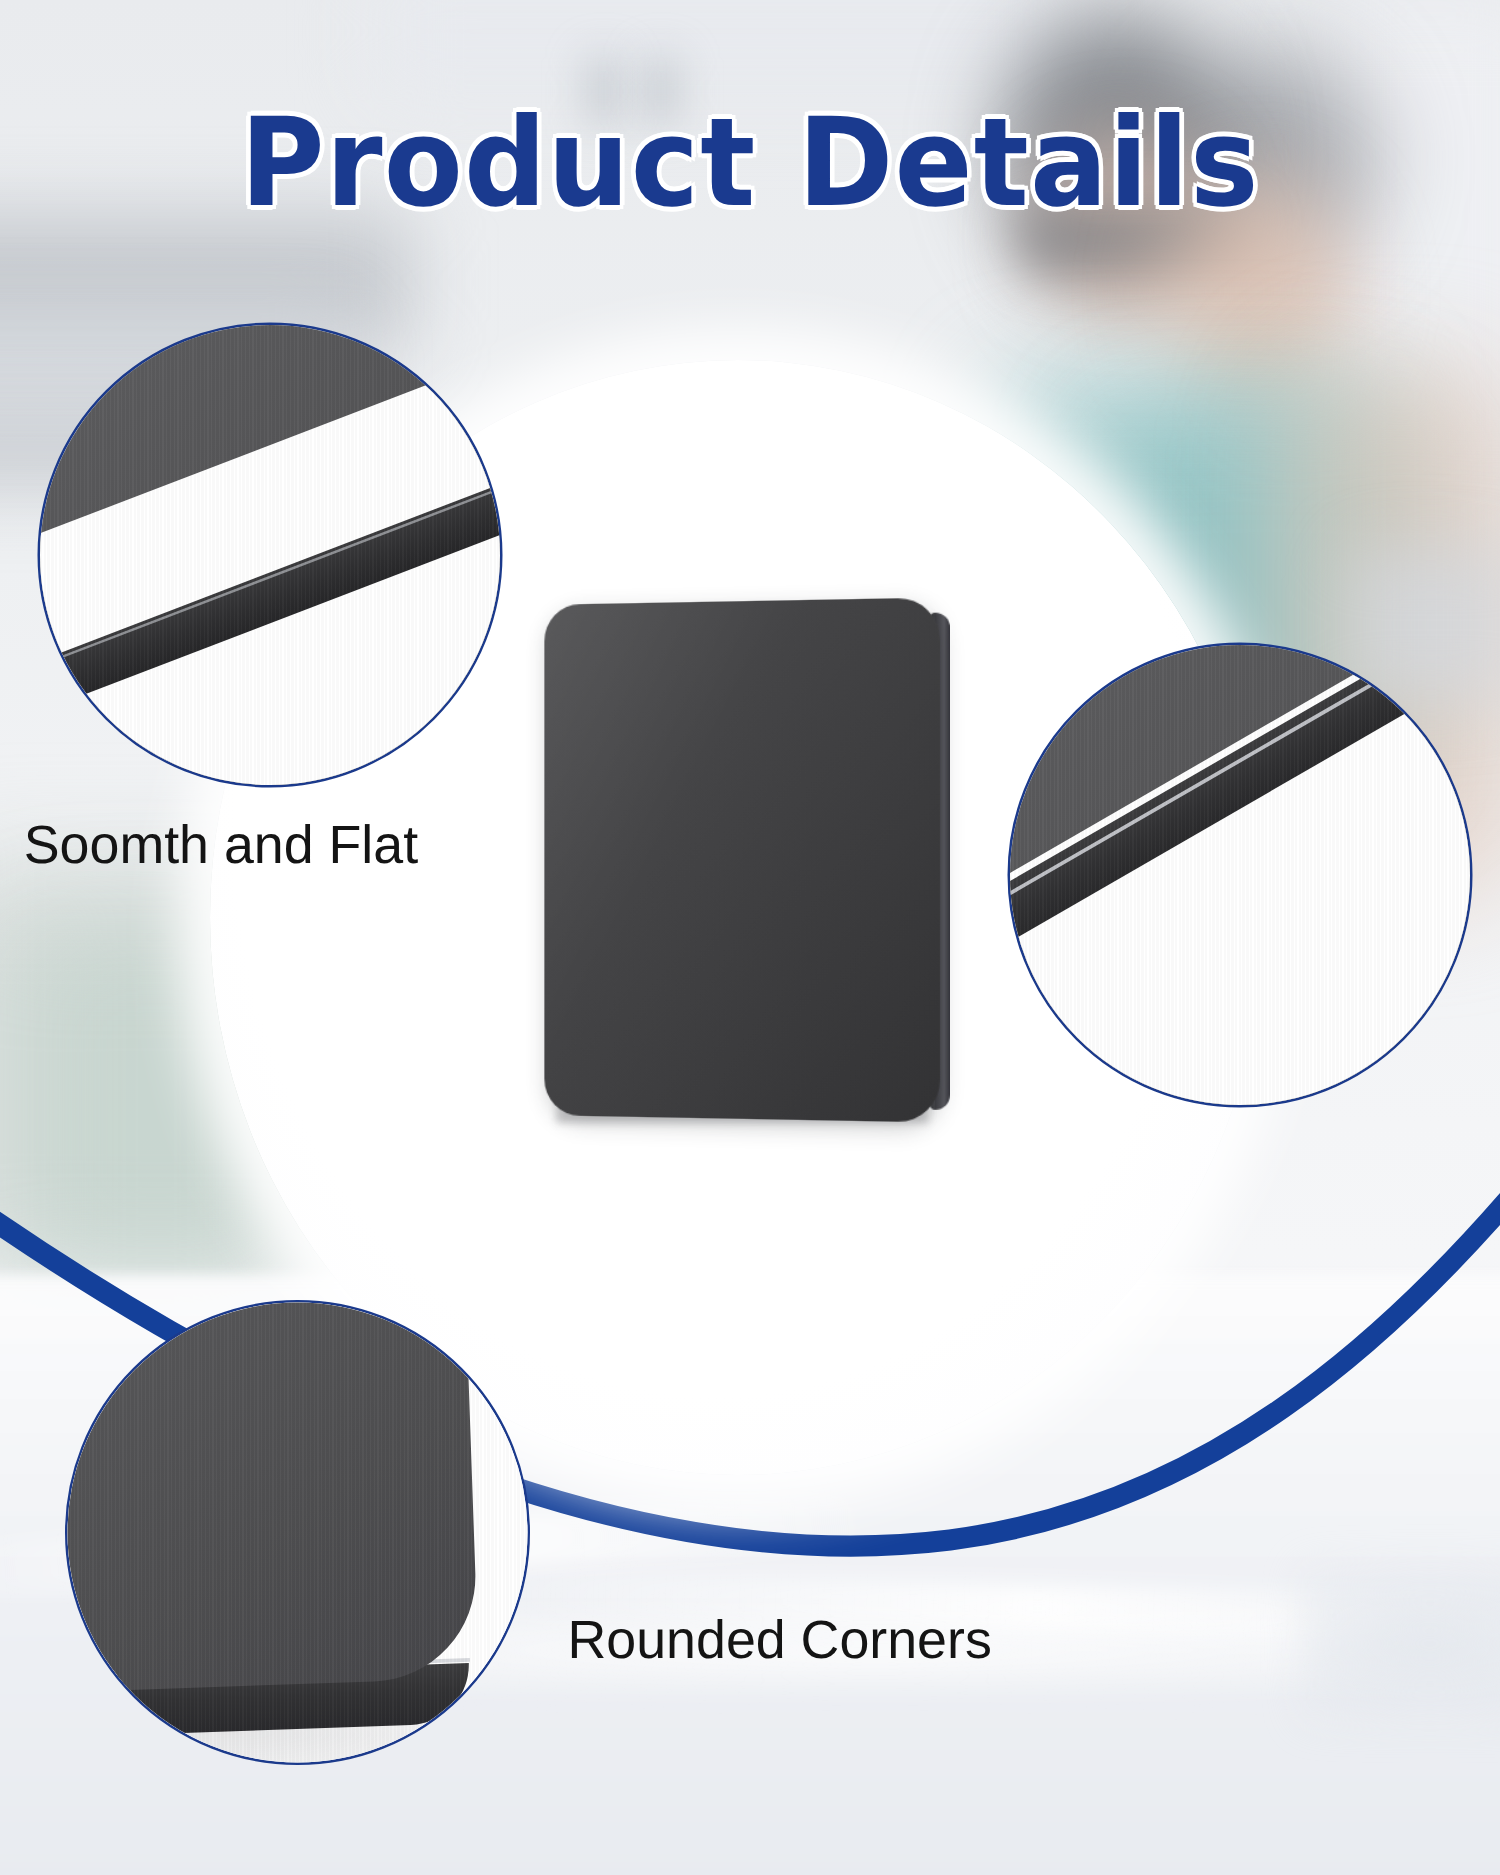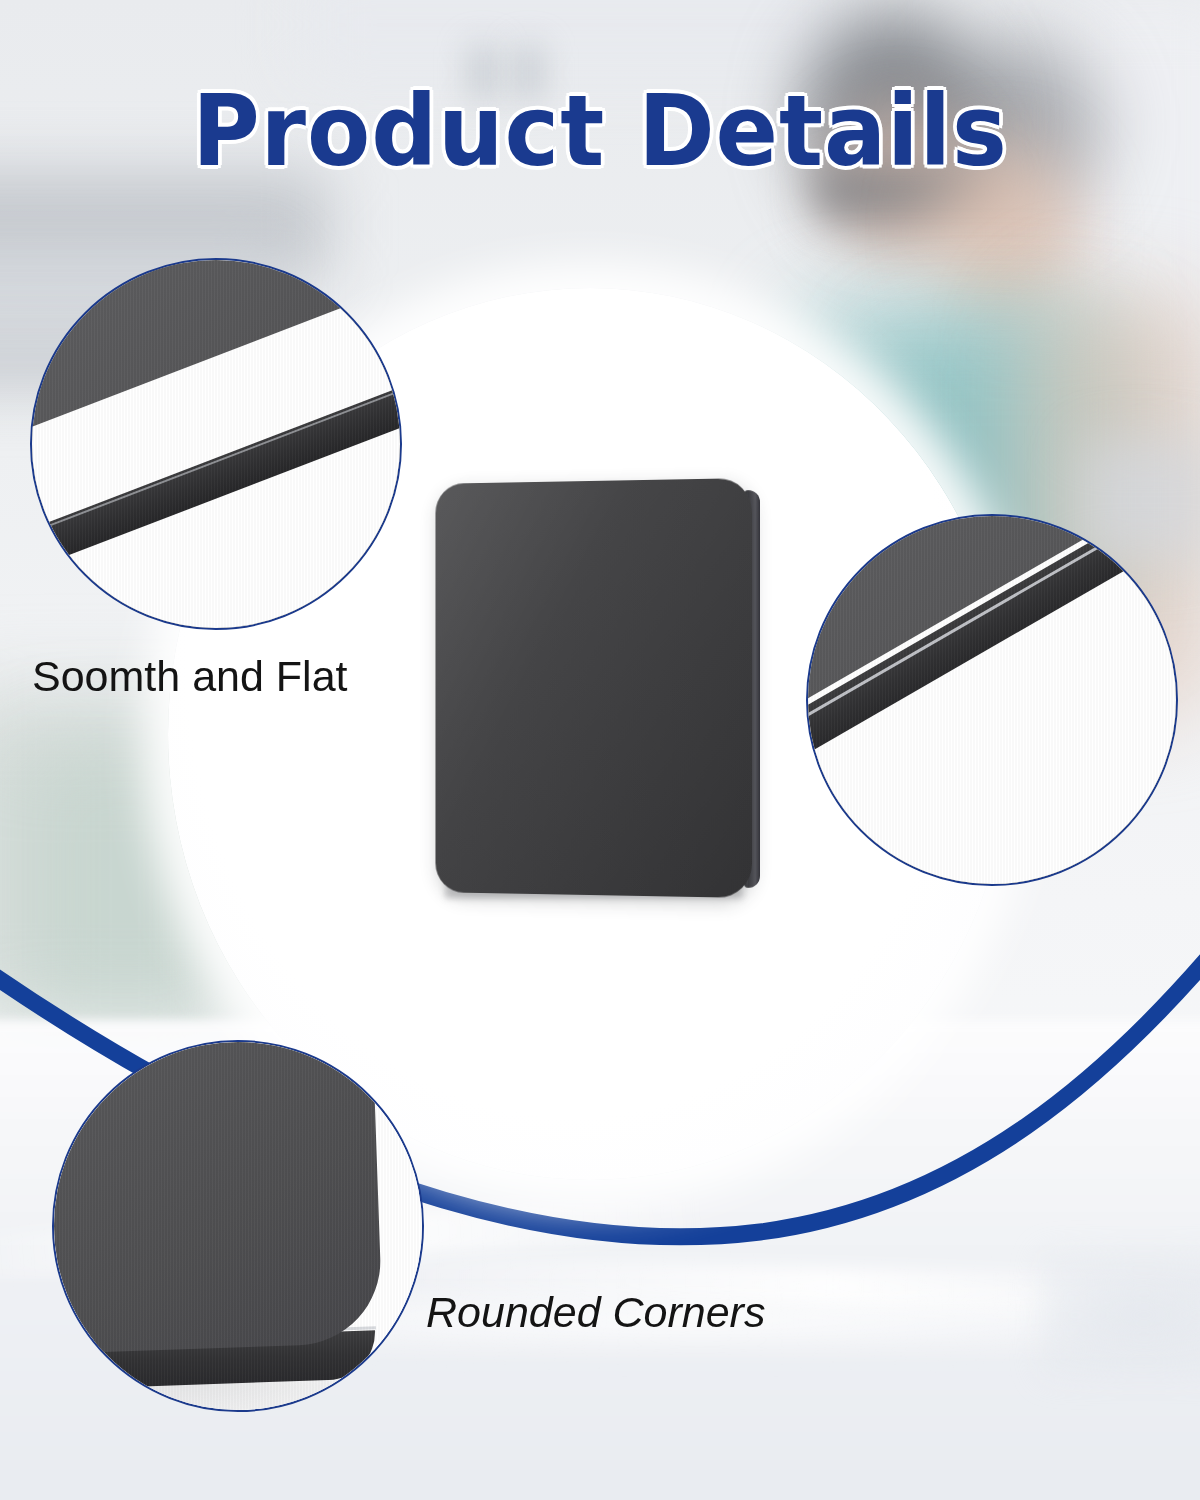--- a/index.html
+++ b/index.html
@@ -273,23 +273,23 @@
   }
 
   
   .label {
     position: absolute;
     color: #141414;
     font-size: 43px;
     font-family: "Liberation Sans", sans-serif;
     white-space: nowrap;
   }
-  #label-smooth { left: 32px;  top: 652px; }
+  #label-smooth { left: 19px;  top: 652px; }
   #label-laser  { left: 874px; top: 882px; }
-  #label-corner { left: 426px; top: 1288px; font-style: italic; }
+  #label-corner { left: 454px; top: 1288px; }
 </style>
 </head>
 <body>
 
 <div id="stage">
 
   <div class="bg-base"></div>
 
   <div class="bg-blob bg-top-strip"></div>
   <div class="bg-blob bg-bar1"></div>

